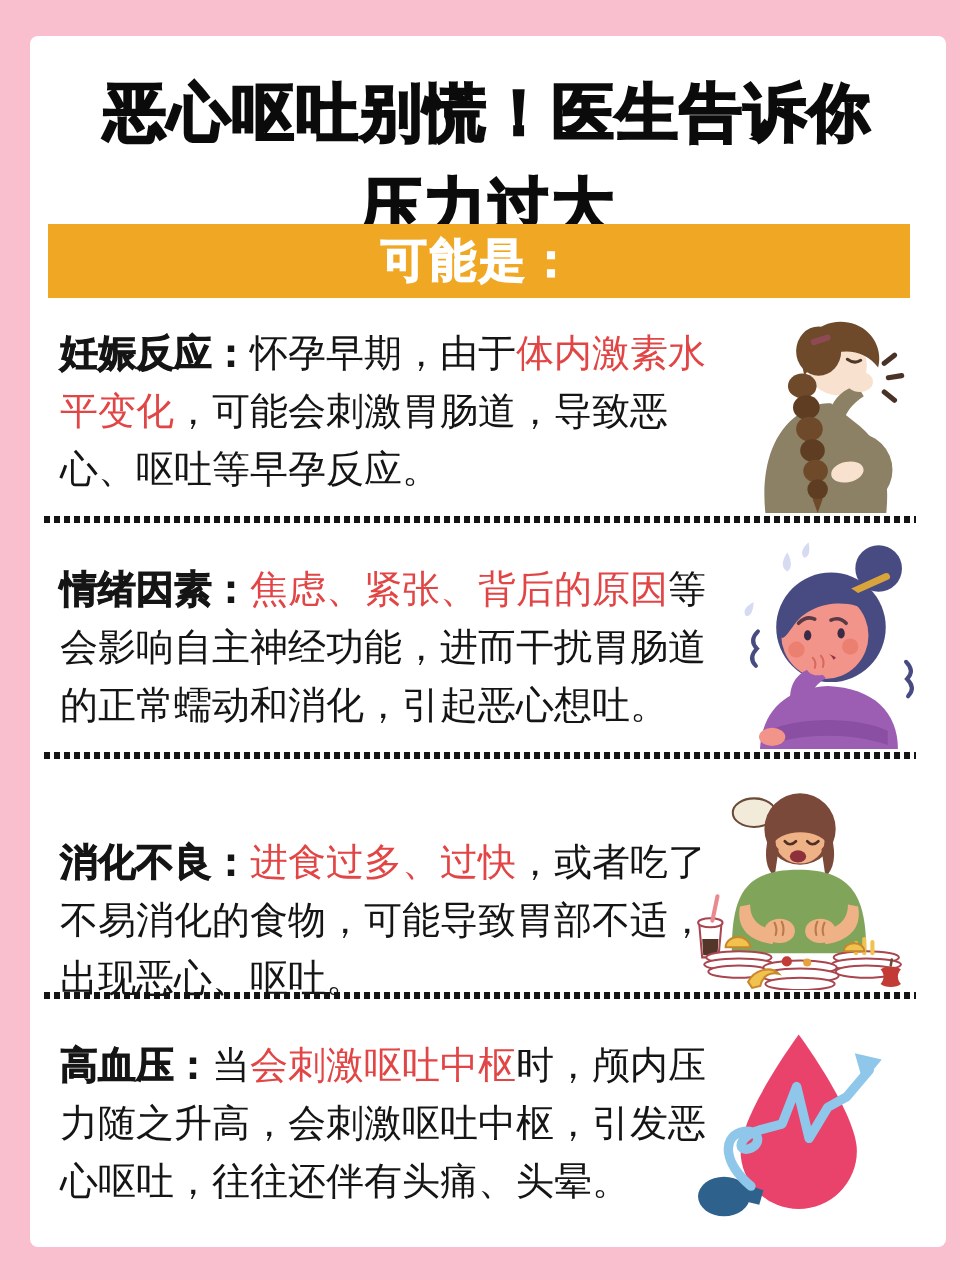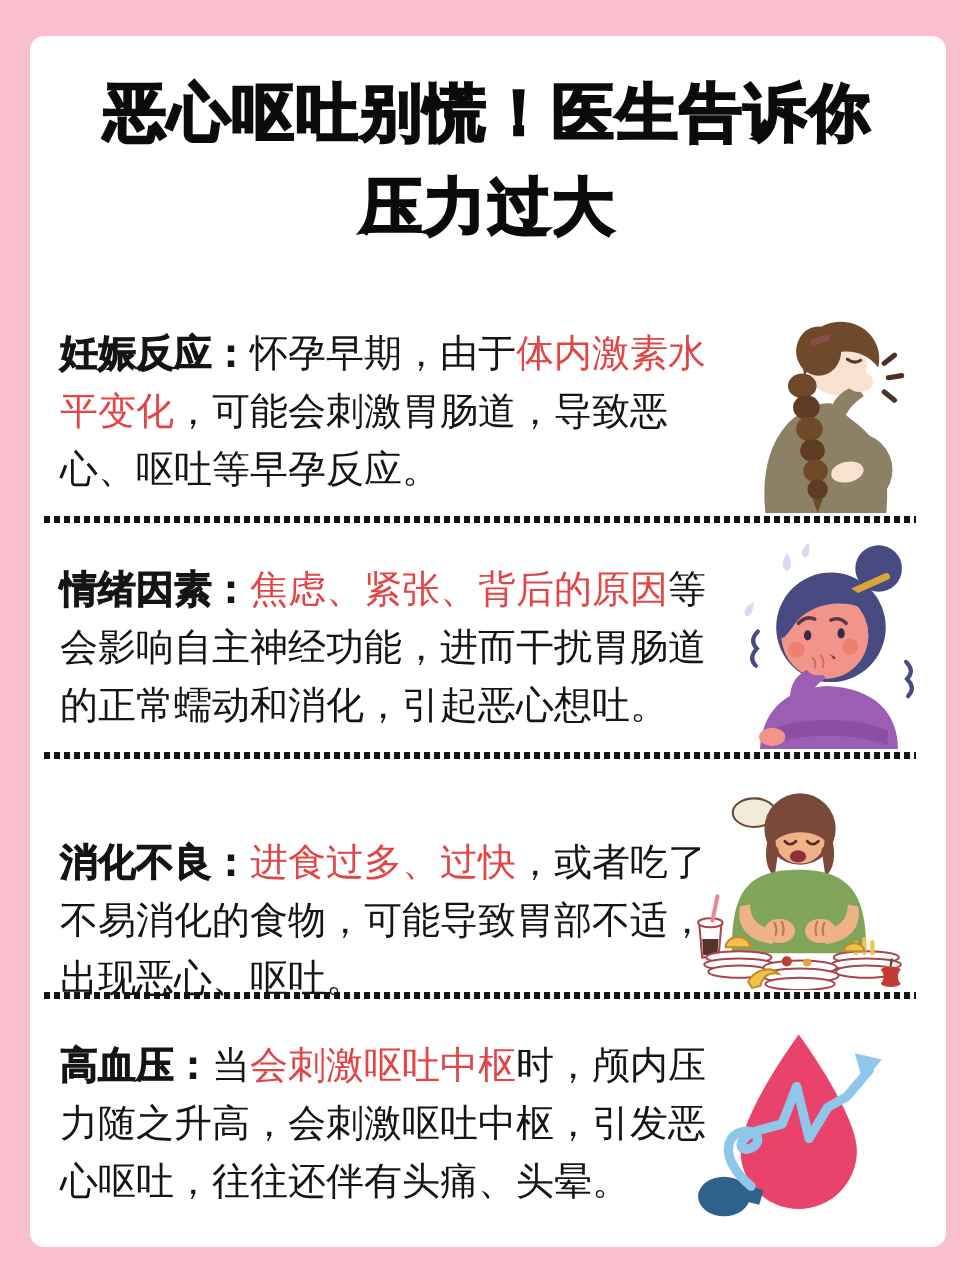--- a/index.html
+++ b/index.html
@@ -6,21 +6,21 @@
   html,body { width:960px; height:1280px; }
   body {
     background:#FABFCE;
     font-family:"Liberation Sans", sans-serif;
     position:relative;
     overflow:hidden;
   }
   .card {
     position:absolute; left:30px; top:36px;
     width:916px; height:1211px;
-    background:#FFFFFF; border-radius:14px;
+    background:#FFFFFF; border-radius:8px;
   }
   .title {
     position:absolute; top:30px; left:0; width:100%;
     text-align:center;
     font-size:62px; line-height:94px;
     font-weight:900; color:#0B0B0B;
     -webkit-text-stroke:2.5px #0B0B0B;
     letter-spacing:2px;
   }
   .banner {
@@ -49,20 +49,23 @@
 </head>
 <body>
 
 <div class="card">
 
   <div class="title">
     <div>恶心呕吐别慌！医生告诉你</div>
     <div>压力过大</div>
   </div>
 
+  <div class="banner">
+    <span>可能是：</span>
+  </div>
 
   <p class="txt" style="top:288px"><span class="label">妊娠反应：</span><span>怀孕早期，由于</span><span class="red">体内激素水平变化</span><span>，可能会刺激胃肠道，导致恶心、呕吐等早孕反应。</span></p>
   <div class="art" style="left:700px; top:272px; width:205px; height:205px">
     <svg viewBox="0 0 195 200" width="205" height="205">
 
       <path d="M32,200 C28,162 36,124 64,104 C74,96 86,92 96,93 L120,112 C144,130 154,156 150,200 Z" fill="#8C8164"></path>
       <circle cx="120" cy="158" r="36" fill="#8C8164"></circle>
 
       <circle cx="102" cy="56" r="29" fill="#F8E2CF"></circle>
 

